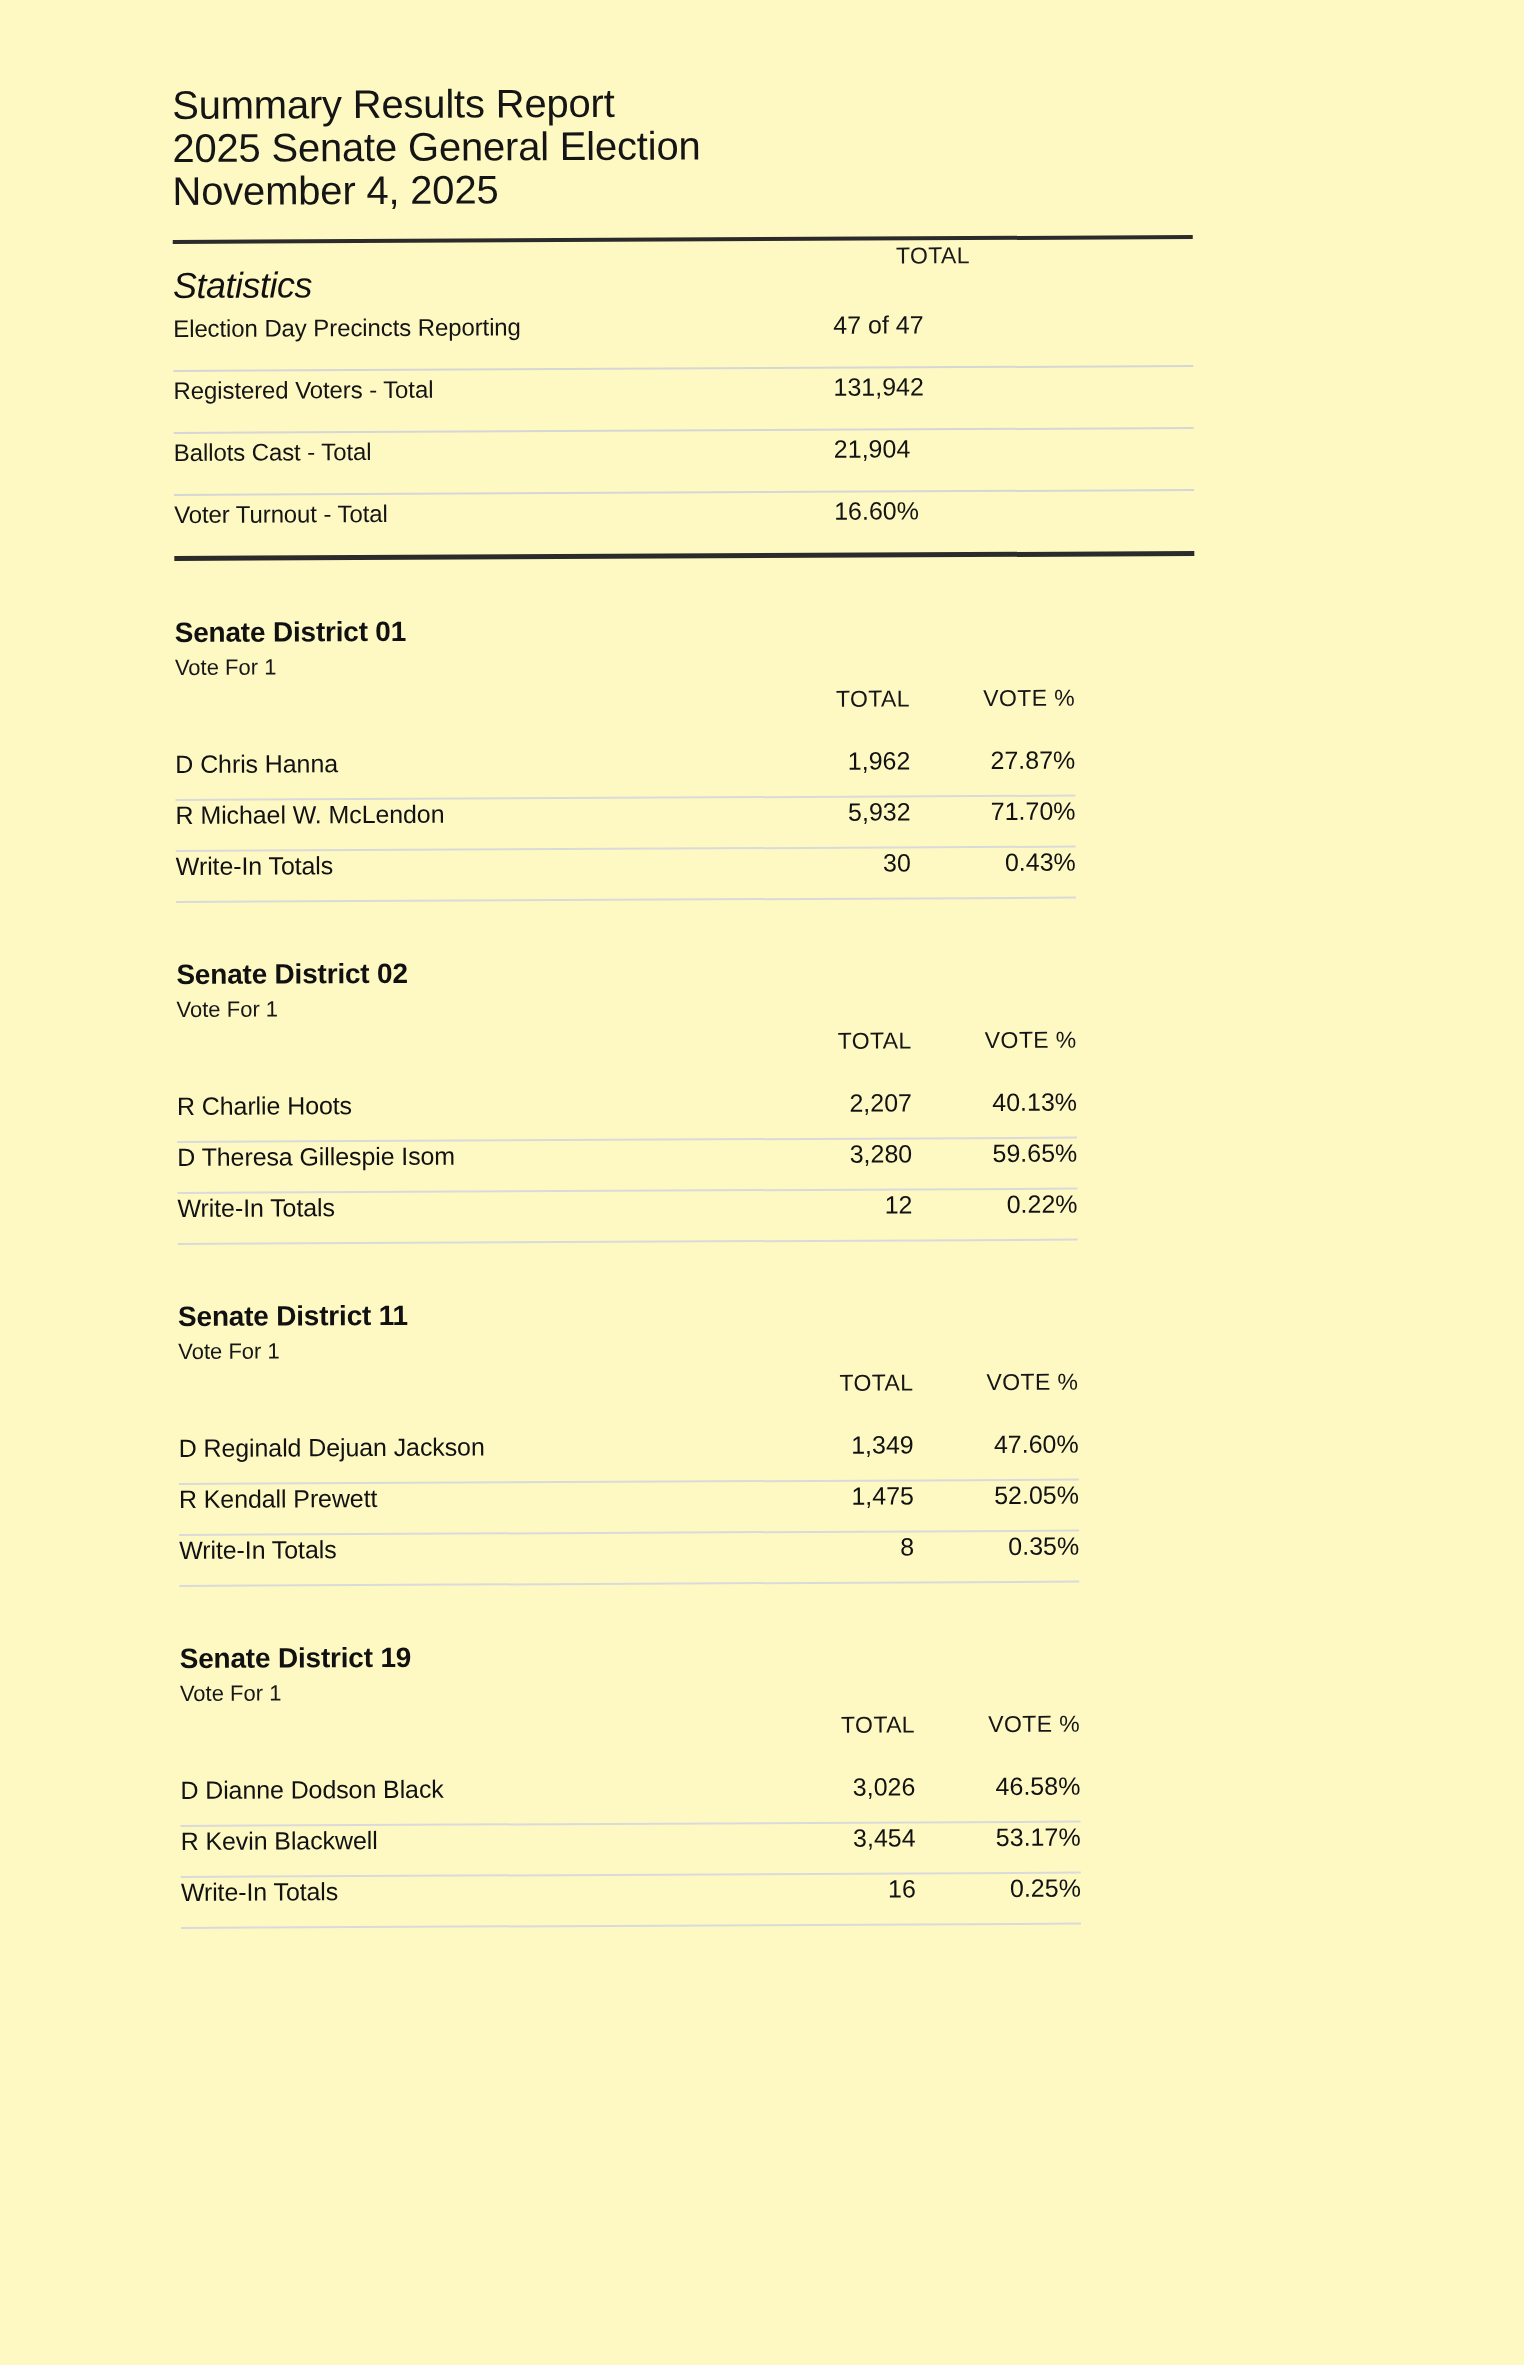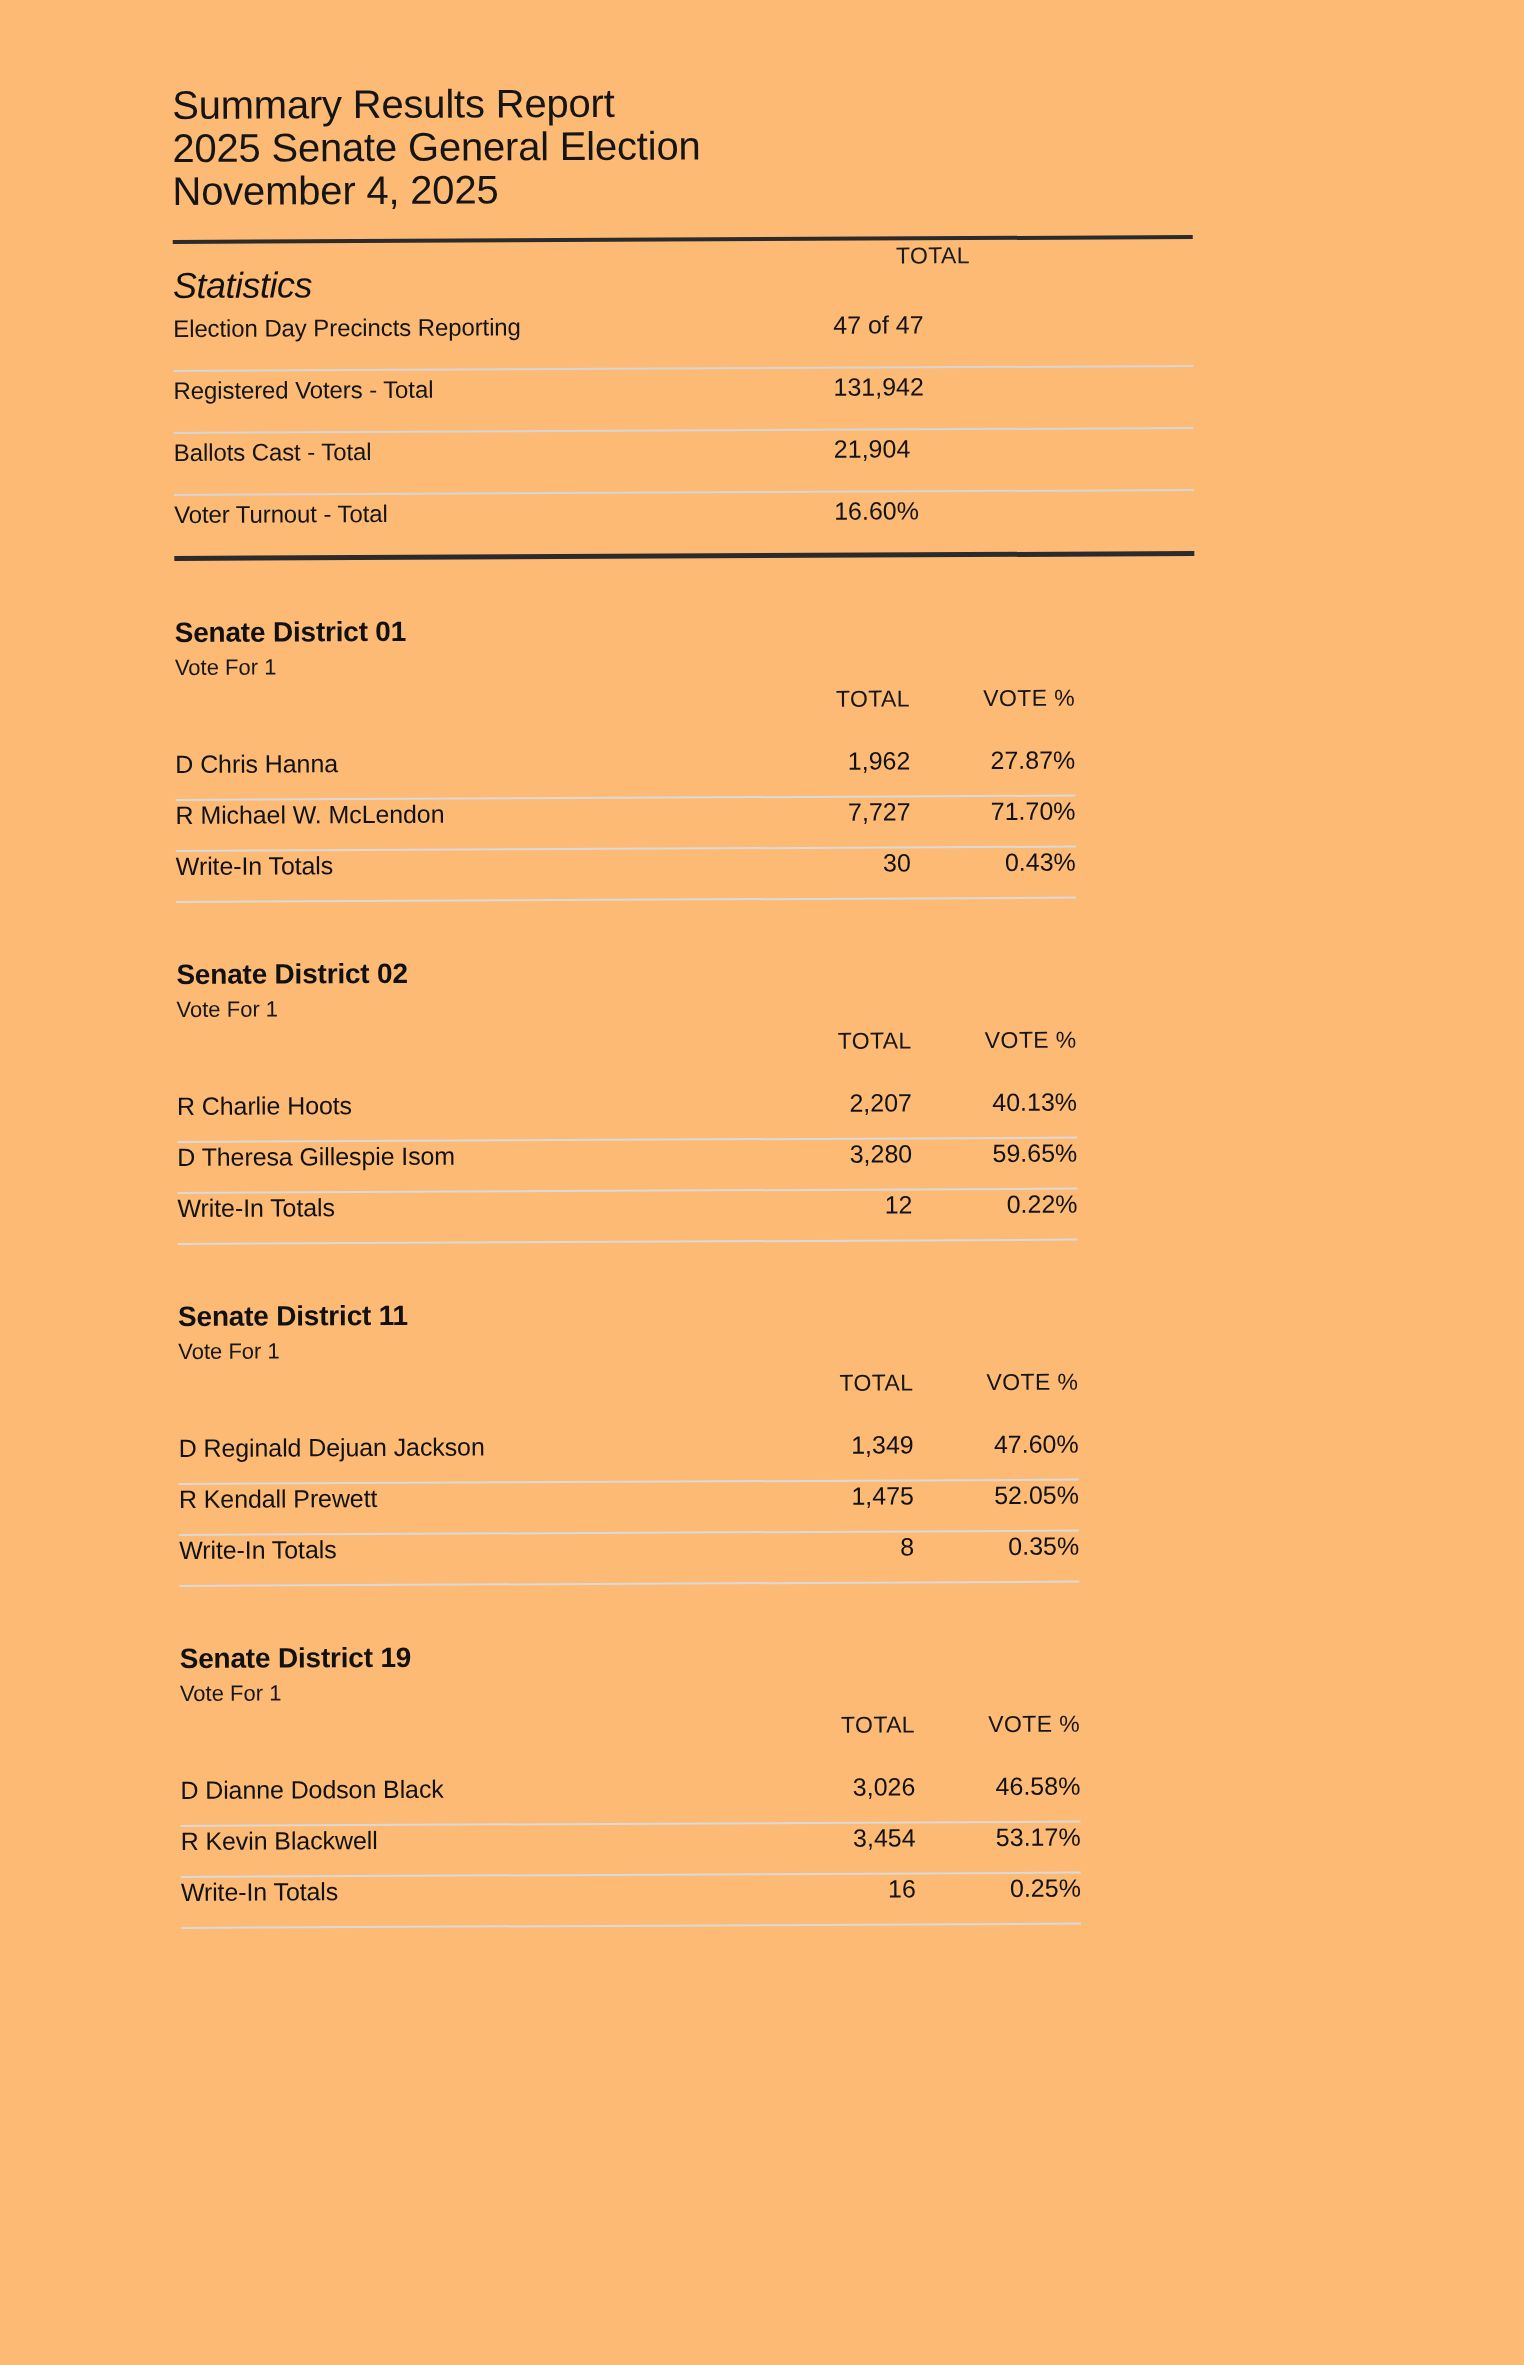--- a/index.html
+++ b/index.html
@@ -16,21 +16,21 @@
     color: #111111;
     -webkit-font-smoothing: antialiased;
   }
 
   
   #page {
     position: absolute;
     left: 0; top: 0;
     width: 1524px;
     height: 2365px;
-    background: #fdba74;
+    background: #fef9c3;
   }
 
   #content {
     position: absolute;
     left: 172px;
     top: 84px;
     width: 1100px;
     transform: rotate(-0.28deg);
     transform-origin: 0 0;
   }
@@ -231,21 +231,21 @@
       </div>
 
       <div class="cand-row">
         <div class="name">D Chris Hanna</div>
         <div class="total">1,962</div>
         <div class="pct">27.87%</div>
       </div>
       <div class="cand-rule"></div>
       <div class="cand-row">
         <div class="name">R Michael W. McLendon</div>
-        <div class="total">7,727</div>
+        <div class="total">5,932</div>
         <div class="pct">71.70%</div>
       </div>
       <div class="cand-rule"></div>
       <div class="cand-row">
         <div class="name">Write-In Totals</div>
         <div class="total">30</div>
         <div class="pct">0.43%</div>
       </div>
       <div class="cand-rule"></div>
     </div>

